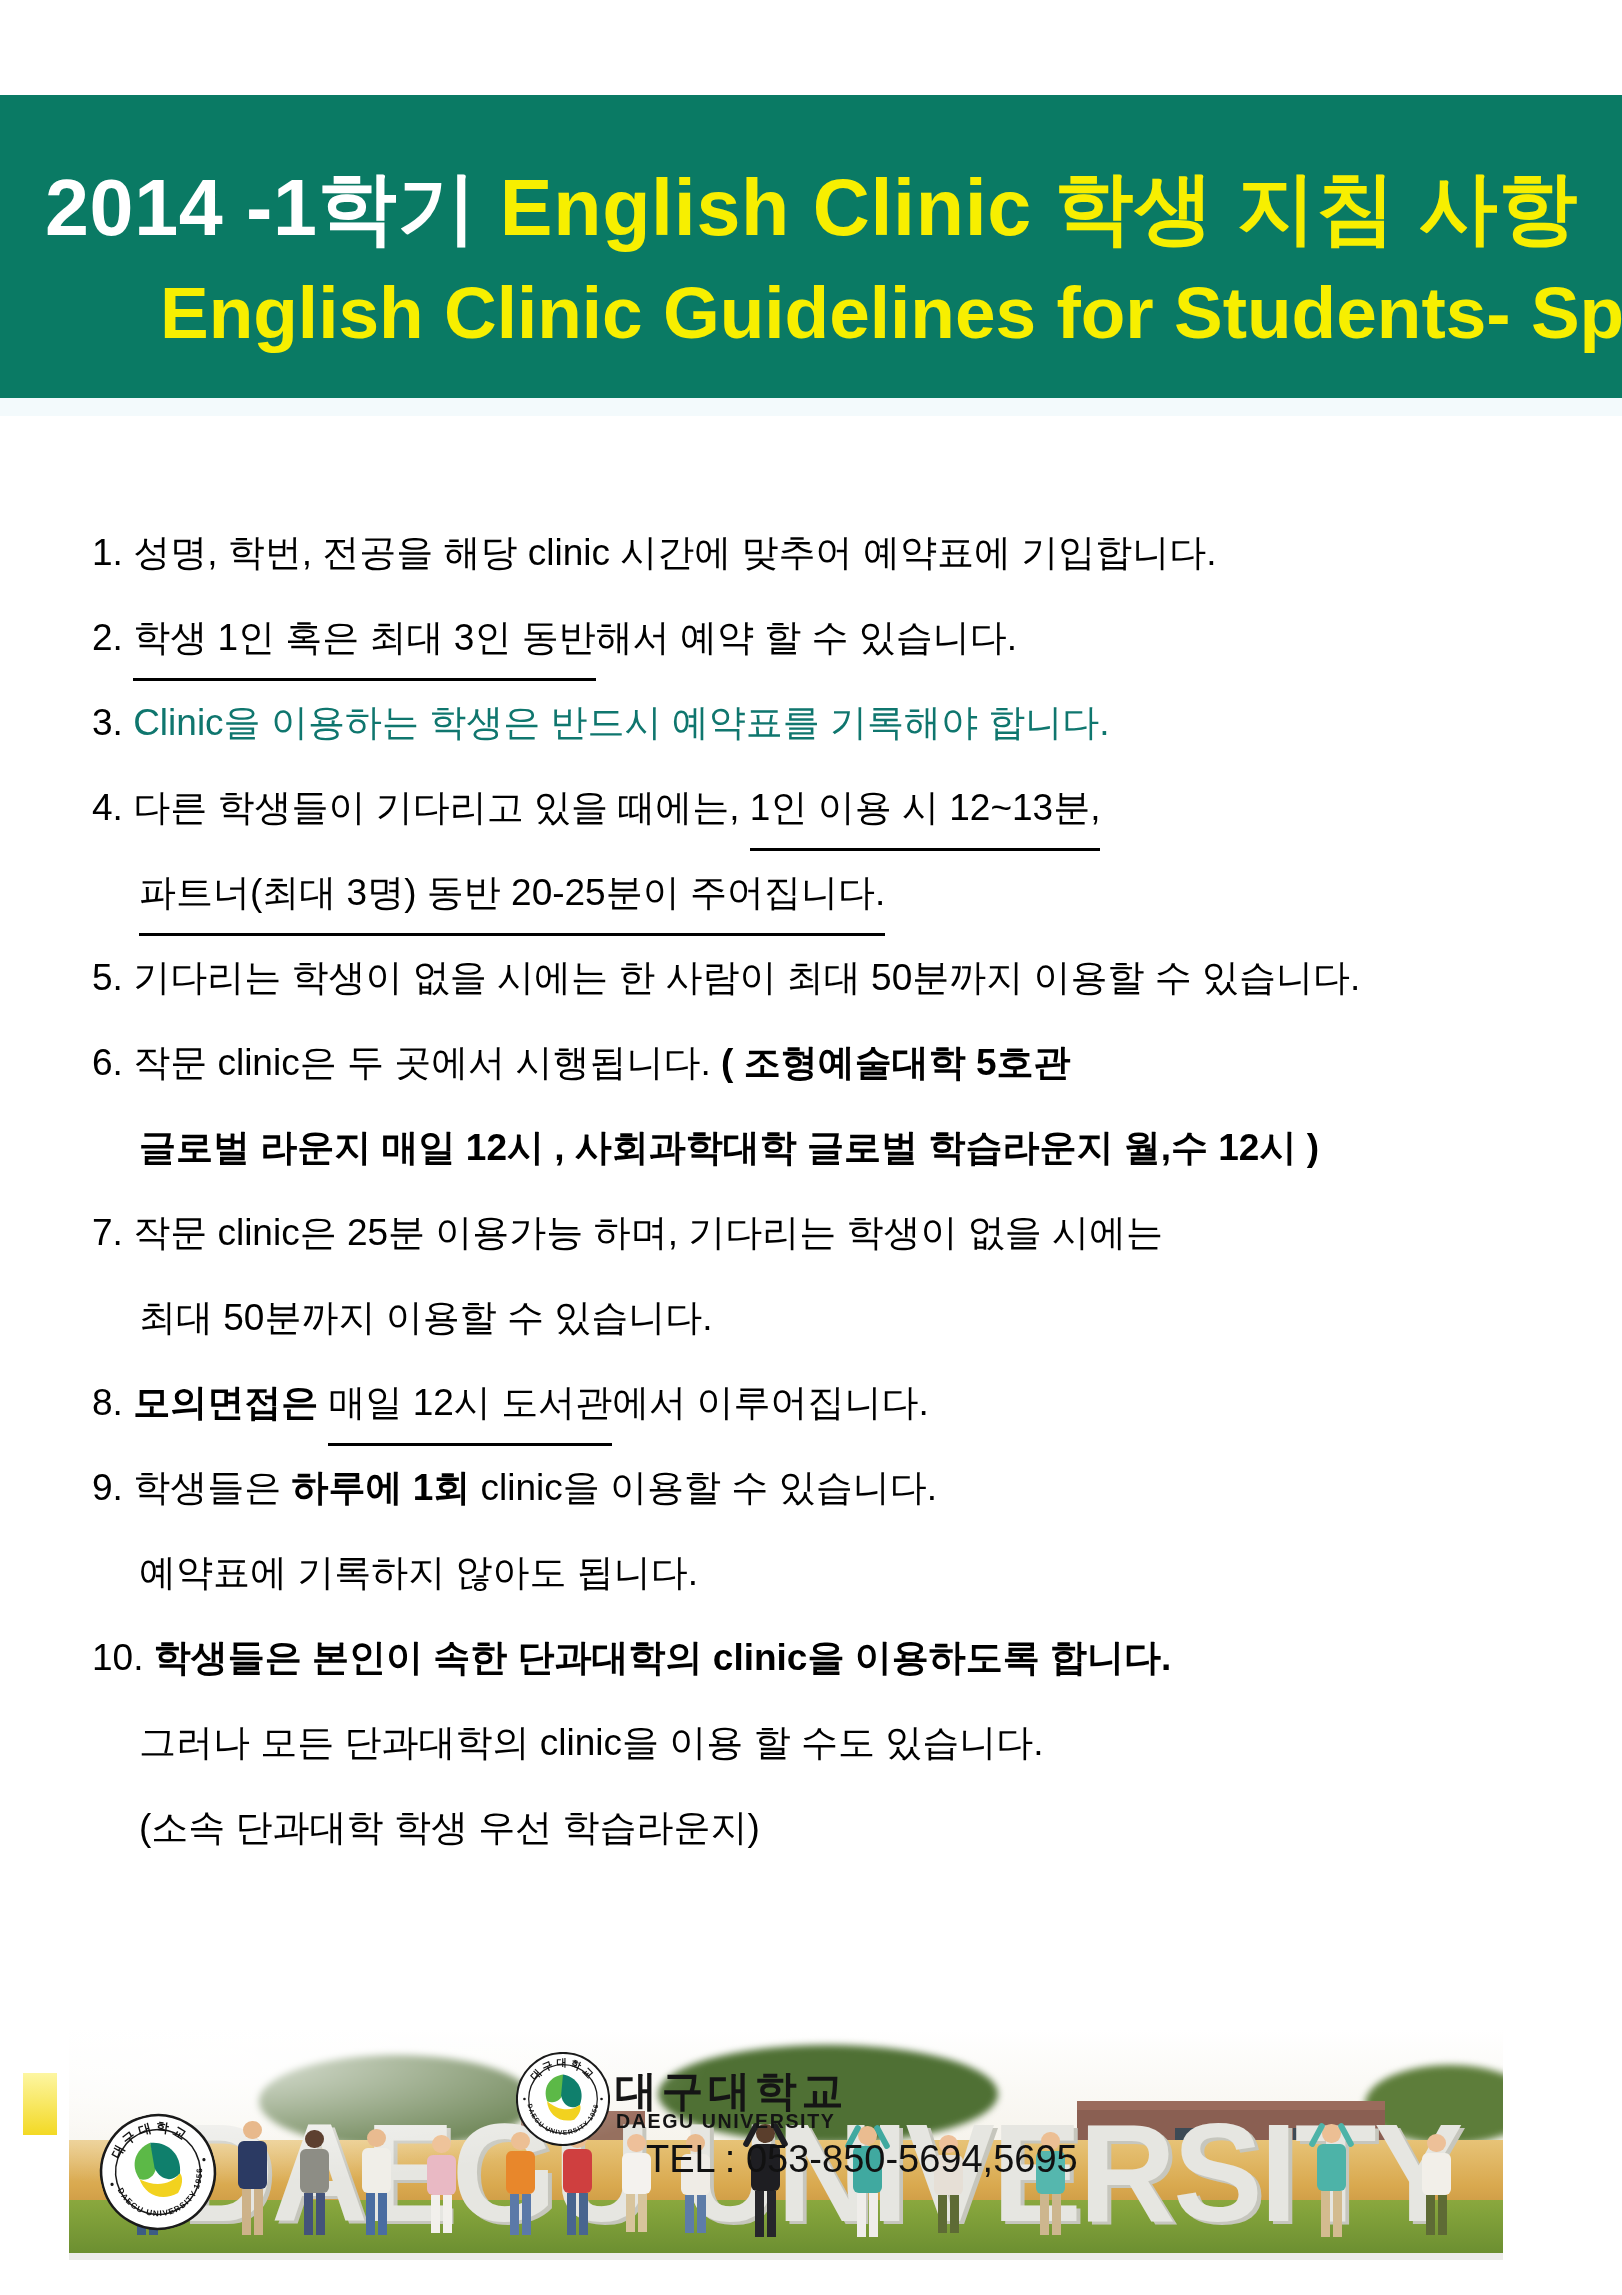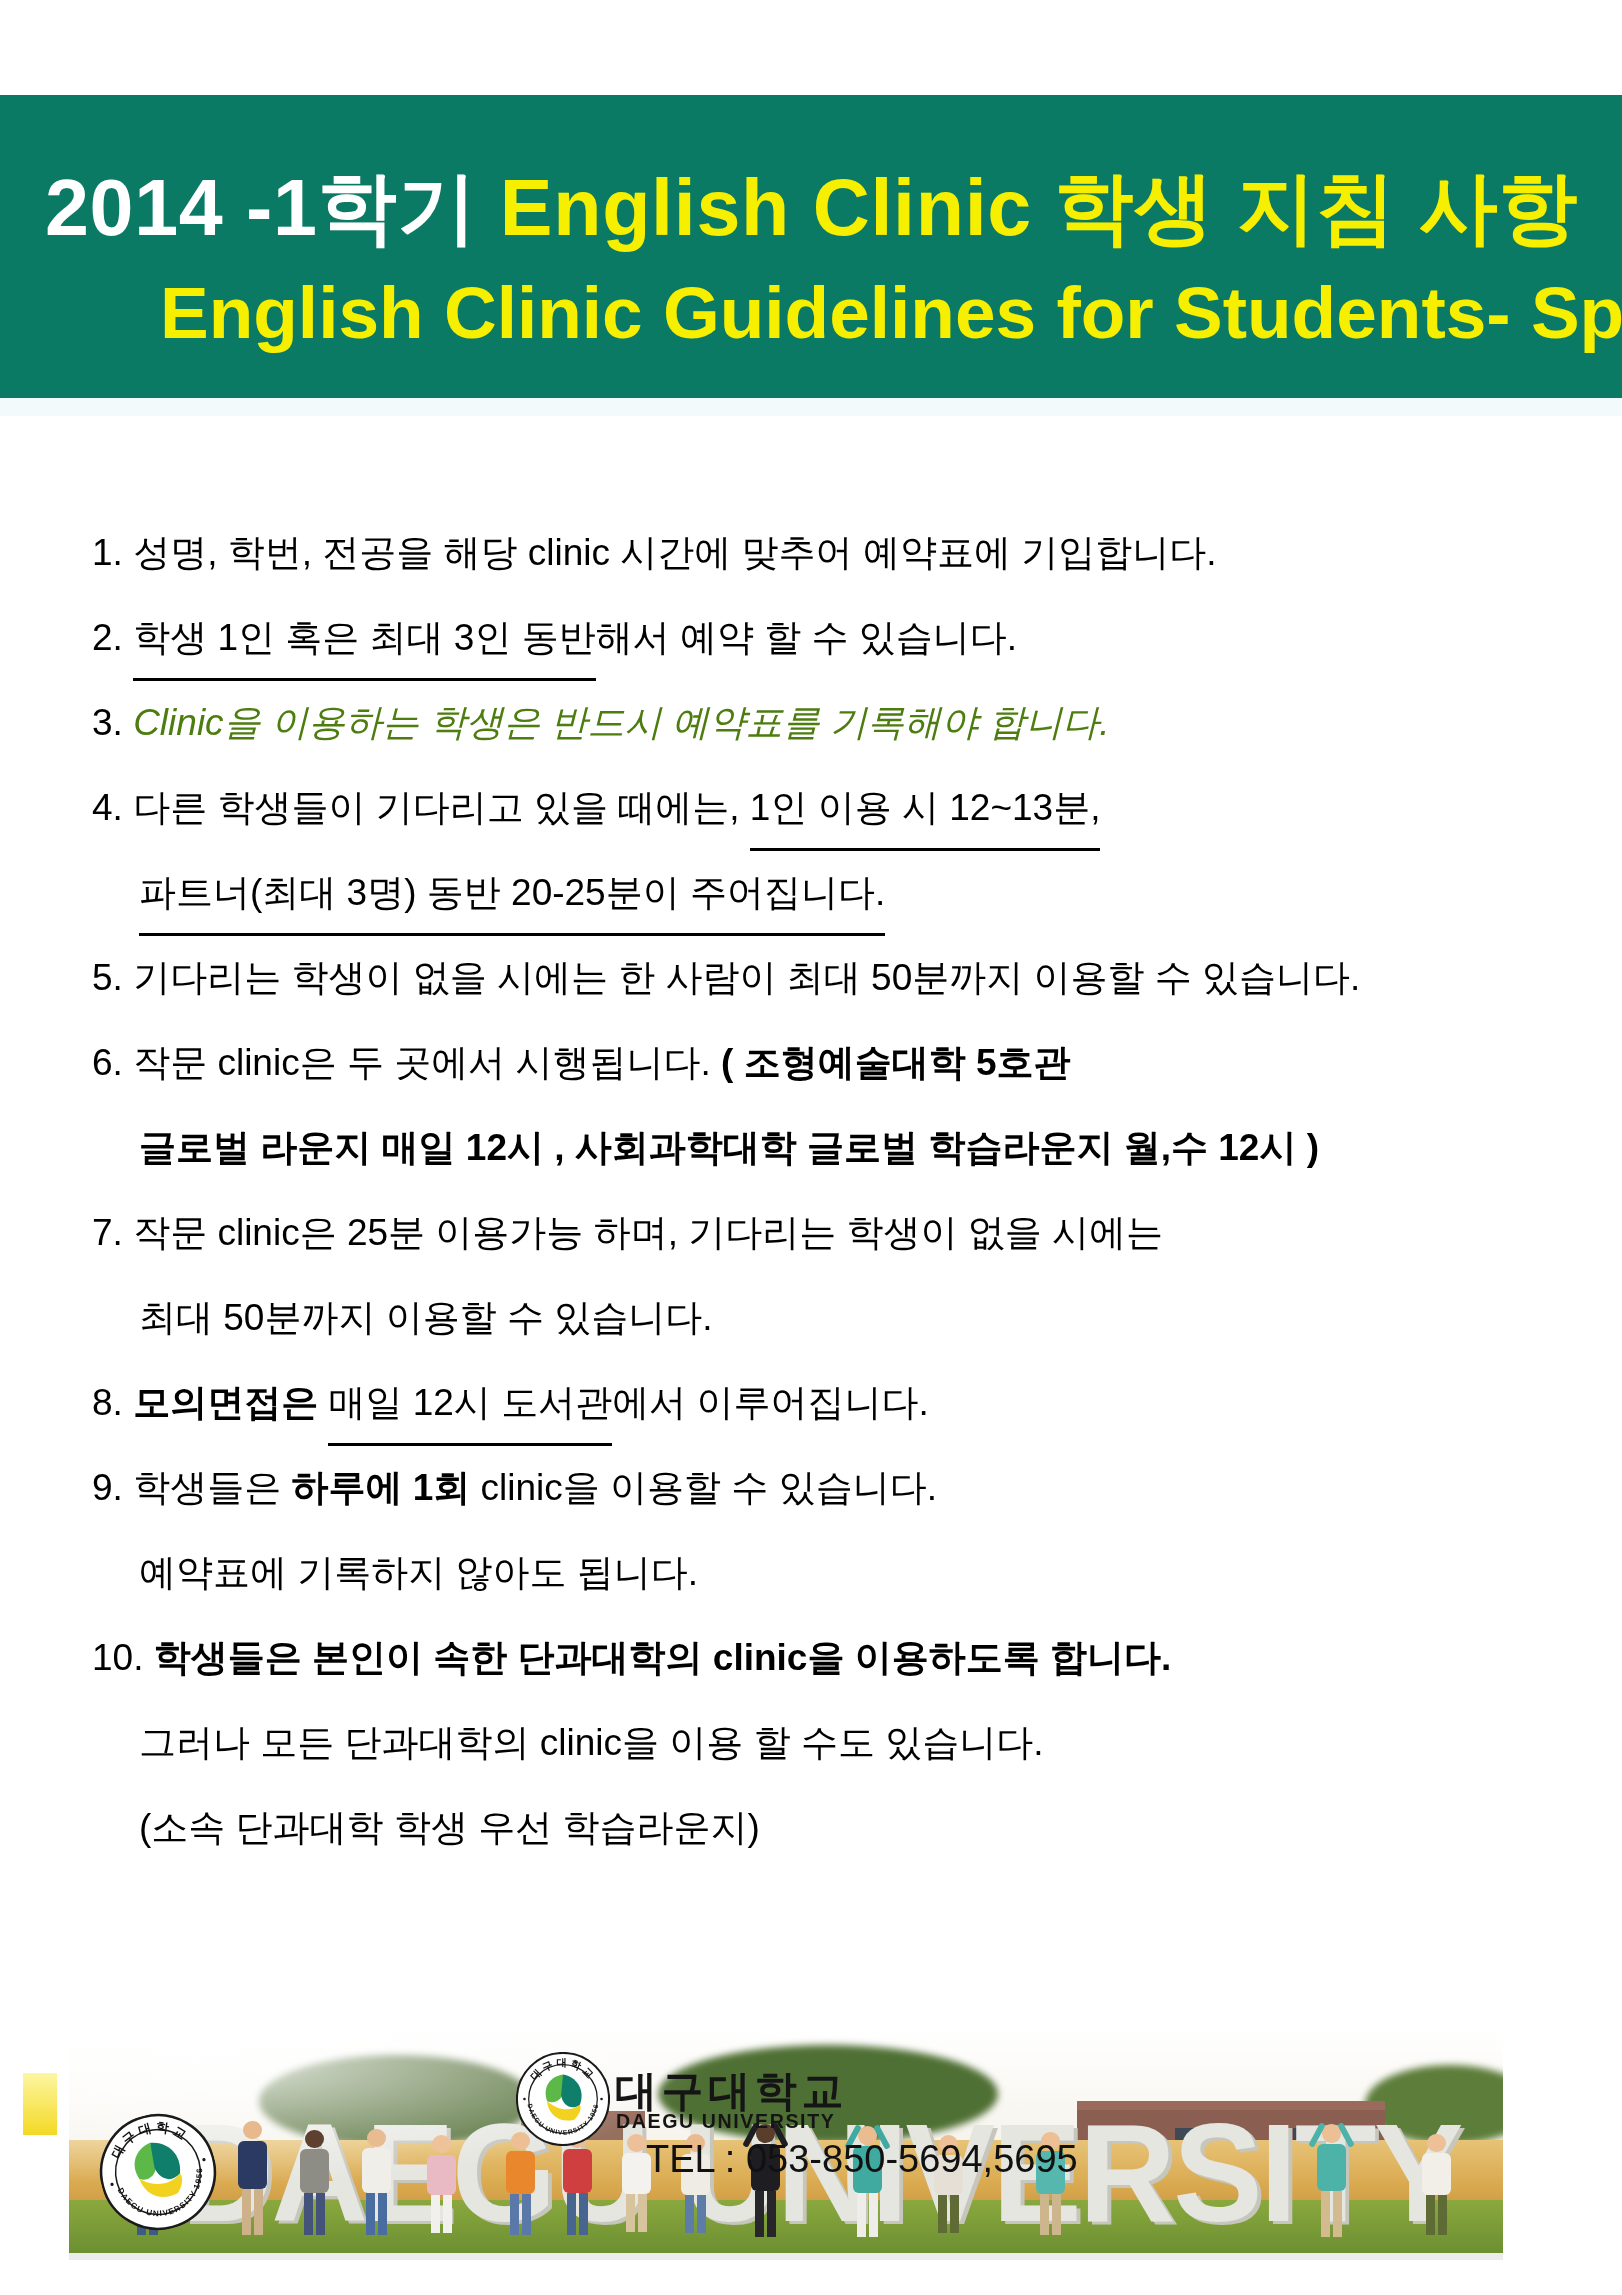--- a/index.html
+++ b/index.html
@@ -13,21 +13,21 @@
   .banner .line1 .ye{color:#f7ef00;}
   .banner .line2{margin:0;padding-top:29px;padding-left:160px;text-align:center;font-size:73px;
                  font-weight:bold;line-height:1;color:#f7ef00;white-space:nowrap;}
   .strip{position:absolute;left:0;top:398px;width:1623px;height:18.3px;background:#f3fafc;}
   
   .guidelines{position:absolute;left:92px;top:510px;width:1531px;color:#000;}
   .g-line{font-size:37px;line-height:85px;white-space:nowrap;}
   .g-line.indent{padding-left:47px;}
   .g-line .b{font-weight:bold;}
   .g-line .u{border-bottom:3.9px solid currentColor;padding-bottom:20px;}
-  .g-line .red{color:#4d7c0f;font-style:italic;}
+  .g-line .red{color:#0f766e;}
   
   .yellow-block{position:absolute;left:23px;top:2073px;width:34px;height:62px;
                 background:linear-gradient(#fdf6a2,#f3d924);}
   .photo{position:absolute;left:69px;top:2029px;width:1434px;height:224px;overflow:hidden;background:#f7f5ef;}
   .sky{position:absolute;left:0;top:0;width:100%;height:62%;background:linear-gradient(#ffffff,#f4f1e8);}
   .tree{position:absolute;border-radius:50%;filter:blur(3.9px);}
   .building{position:absolute;background:#8a5f52;border-top:9.2px solid #9a6b5c;}
   .bwin{position:absolute;background:#3d4a55;}
   .wheat{position:absolute;left:0;top:111px;width:100%;height:65px;
          background:linear-gradient(#e7c377,#d9a94f 70%,#cf9c45);}

